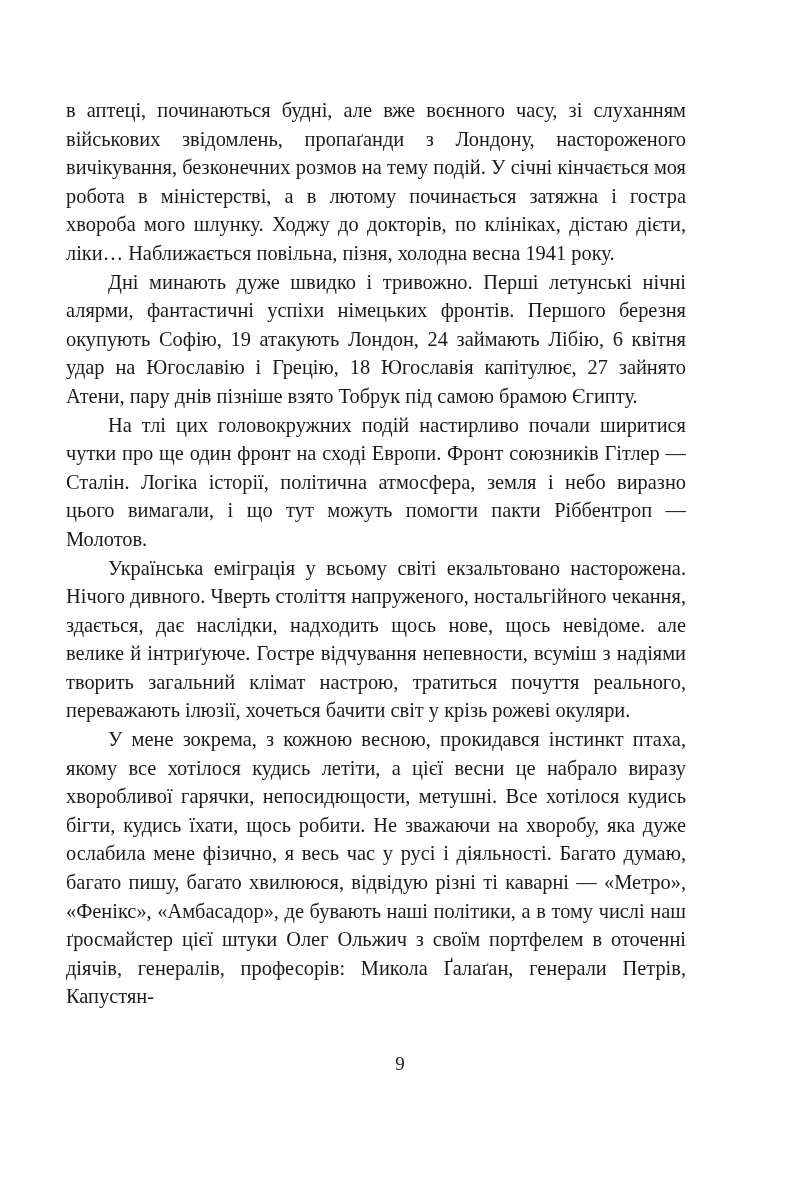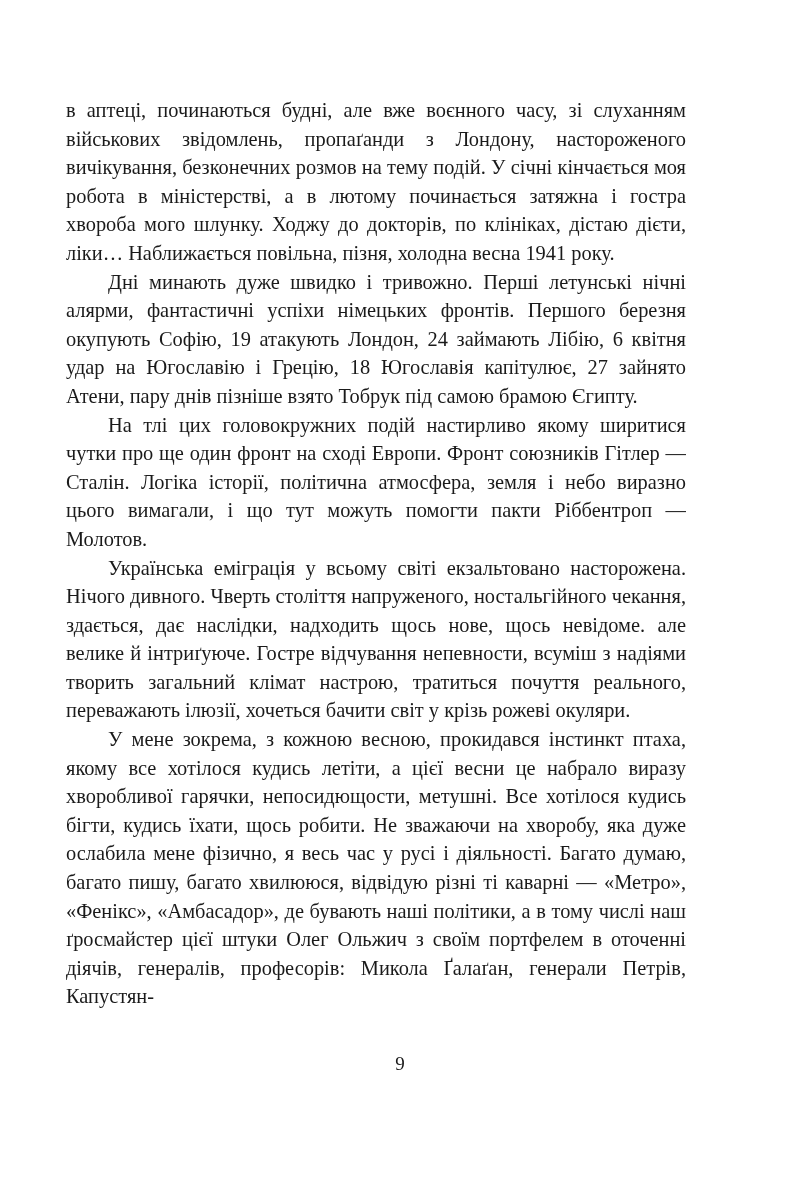--- a/index.html
+++ b/index.html
@@ -60,20 +60,20 @@
   }
 </style>
 </head>
 <body>
 
 <div class="page">
 
   <div class="text-block">
     <p class="para no-indent">в аптеці, починаються будні, але вже воєнного часу, зі слуханням військових звідомлень, пропаґанди з Лондону, насторо­женого вичікування, безконечних розмов на тему подій. У січні кінчається моя робота в міністерстві, а в лютому починається затяжна і гостра хвороба мого шлунку. Ходжу до докторів, по клініках, дістаю дієти, ліки… Наближається повільна, пізня, холодна весна 1941 року.</p>
     <p class="para">Дні минають дуже швидко і тривожно. Перші летунські нічні алярми, фантастичні успіхи німецьких фронтів. Першого березня окупують Софію, 19 атакують Лондон, 24 займають Лібію, 6 квітня удар на Югославію і Грецію, 18 Югославія капітулює, 27 зайнято Атени, пару днів пізніше взято Тобрук під самою брамою Єгипту.</p>
-    <p class="para">На тлі цих головокружних подій настирливо якому ширитися чутки про ще один фронт на сході Европи. Фронт союзників Гітлер — Сталін. Логіка історії, політична атмосфера, земля і небо виразно цього вимагали, і що тут можуть помогти пакти Ріббентроп — Молотов.</p>
+    <p class="para">На тлі цих головокружних подій настирливо почали ширитися чутки про ще один фронт на сході Европи. Фронт союзників Гітлер — Сталін. Логіка історії, політична атмосфера, земля і небо виразно цього вимагали, і що тут можуть помогти пакти Ріббентроп — Молотов.</p>
     <p class="para">Українська еміграція у всьому світі екзальтовано насторожена. Нічого дивного. Чверть століття напруженого, ностальгійного чекання, здається, дає наслідки, надходить щось нове, щось невідоме. але велике й інтриґуюче. Гостре відчування непевности, всуміш з надіями творить загальний клімат настрою, тратиться почуття реального, переважають ілюзії, хочеться бачити світ у крізь рожеві окуляри.</p>
     <p class="para">У мене зокрема, з кожною весною, прокидався інстинкт птаха, якому все хотілося кудись летіти, а цієї весни це набрало виразу хворобливої гарячки, непосидющости, метушні. Все хотілося кудись бігти, кудись їхати, щось робити. Не зважаючи на хворобу, яка дуже ослабила мене фізично, я весь час у русі і діяльності. Багато думаю, багато пишу, багато хвилююся, відвідую різні ті каварні — «Метро», «Фенікс», «Амбасадор», де бувають наші політики, а в тому числі наш ґросмайстер цієї штуки Олег Ольжич з своїм портфелем в оточенні діячів, генералів, професорів: Микола Ґалаґан, генерали Петрів, Капустян-</p>
   </div>
 
   <div class="page-number">9</div>
 
 </div>
 
 </body></html>

